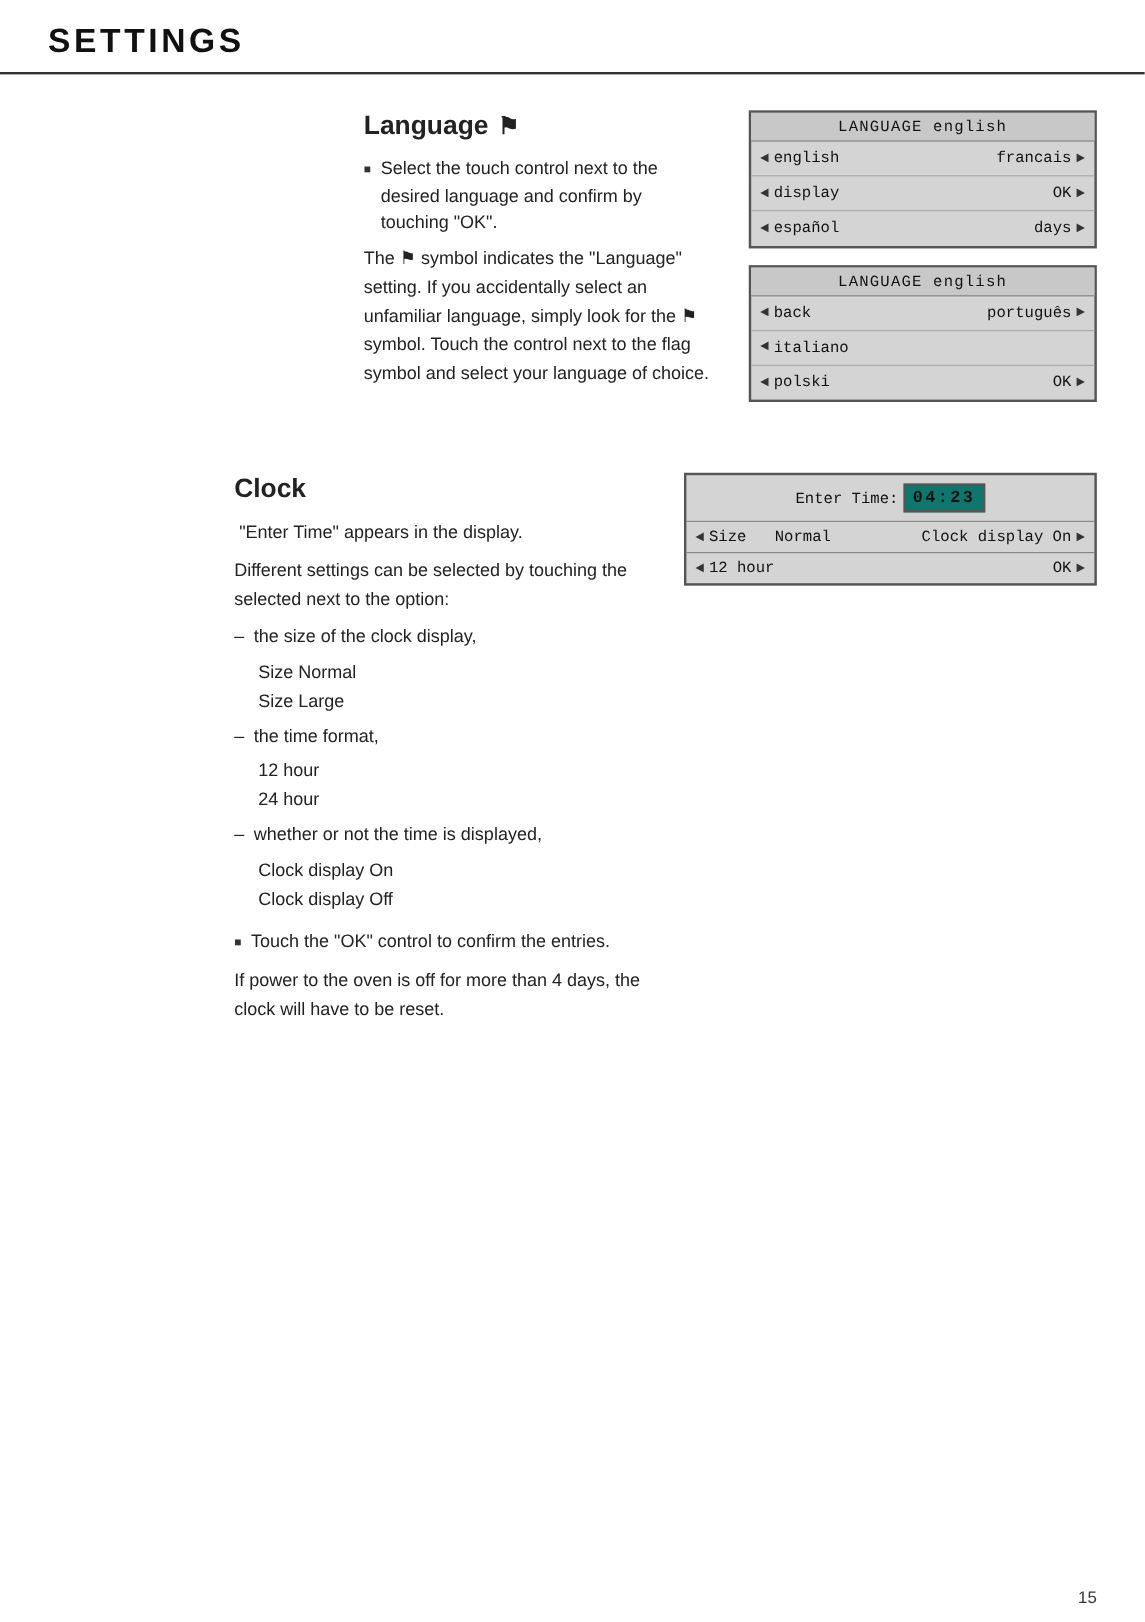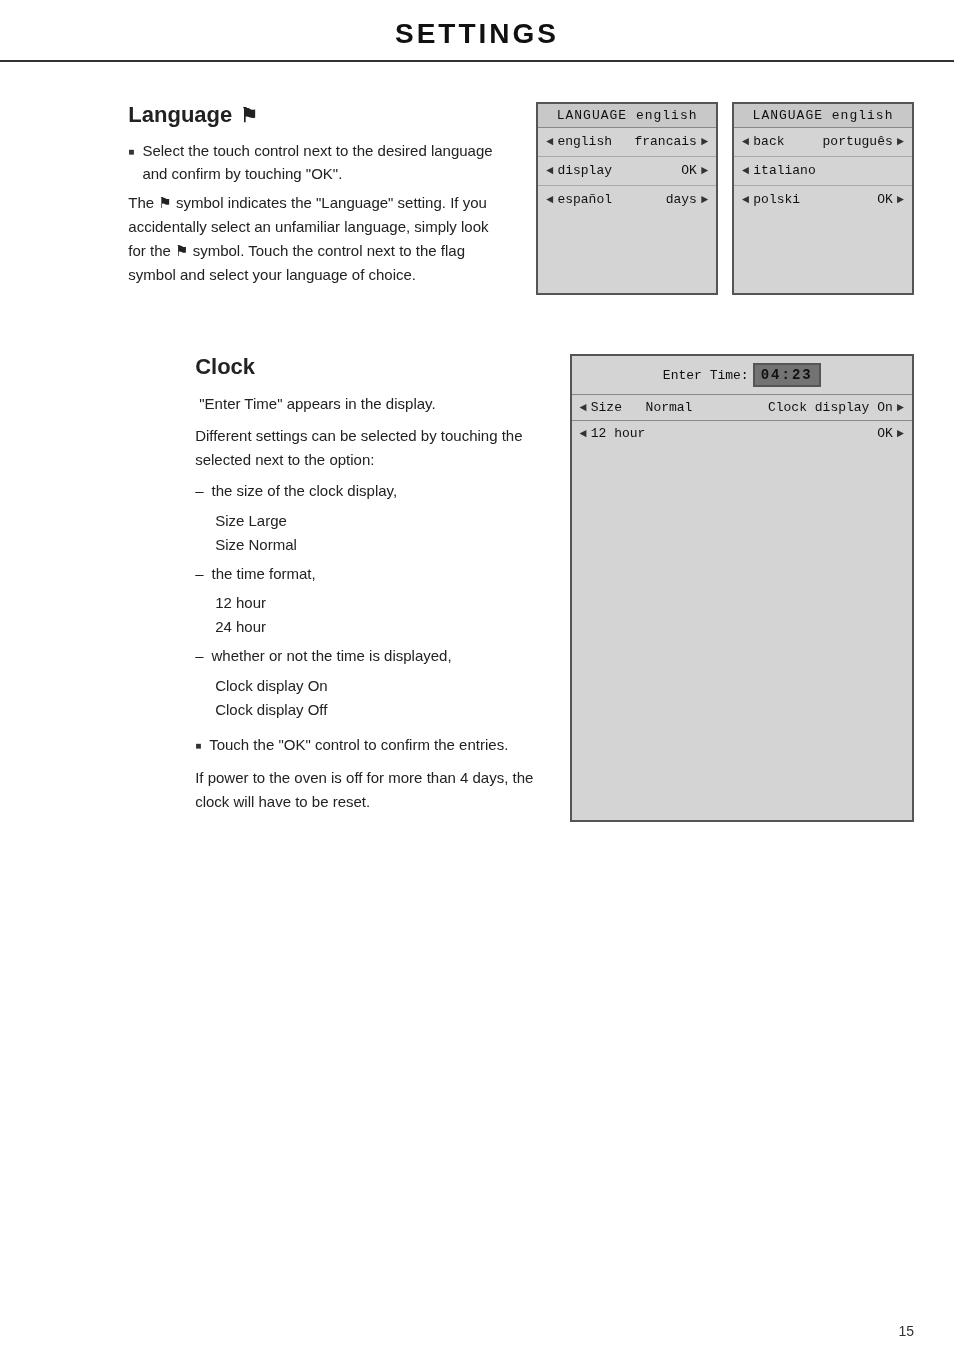--- a/index.html
+++ b/index.html
@@ -8,24 +8,24 @@
       min-height: 1352px;
       background: #fff;
       font-family: Arial, Helvetica, sans-serif;
       font-size: 15px;
       color: #222;
       position: relative;
     }
 
     
     .page-header {
-      text-align: center;
+      text-align: left;
       padding: 18px 40px 10px 40px;
       border-bottom: 2px solid #333;
-      margin-bottom: 10px;
+      margin-bottom: 0;
     }
     .page-header h1 {
       font-size: 28px;
       font-weight: bold;
       letter-spacing: 3px;
       color: #111;
     }
 
     
     .content {
@@ -46,21 +46,21 @@
 
     .section-left {
       flex: 1;
       max-width: 420px;
     }
 
     .section-right {
       flex: 1;
       max-width: 440px;
       display: flex;
-      flex-direction: row;
+      flex-direction: column;
       gap: 14px;
     }
 
     .section-title {
       font-size: 22px;
       font-weight: bold;
       margin-bottom: 12px;
       display: flex;
       align-items: center;
       gap: 8px;
@@ -188,21 +188,21 @@
       display: flex;
       align-items: center;
       justify-content: center;
       padding: 7px 10px;
       gap: 4px;
       font-size: 13px;
     }
 
     .clock-time-box {
       border: 2px solid #555;
-      background: #737373;
+      background: #0f766e;
       padding: 2px 6px;
       font-weight: bold;
       font-size: 14px;
       letter-spacing: 2px;
     }
 
     .clock-row {
       display: flex;
       align-items: center;
       justify-content: space-between;
@@ -336,22 +336,22 @@
       </p>
       <p class="desc-text">
         Different settings can be selected by touching the selected next to the option:
       </p>
       <ul class="dash-list">
         <li>
           <span>the size of the clock display,</span>
         </li>
       </ul>
       <div class="sub-indent">
+        <div>Size Normal</div>
         <div>Size Large</div>
-        <div>Size Normal</div>
       </div>
       <ul class="dash-list">
         <li>
           <span>the time format,</span>
         </li>
       </ul>
       <div class="sub-indent">
         <div>12 hour</div>
         <div>24 hour</div>
       </div>

